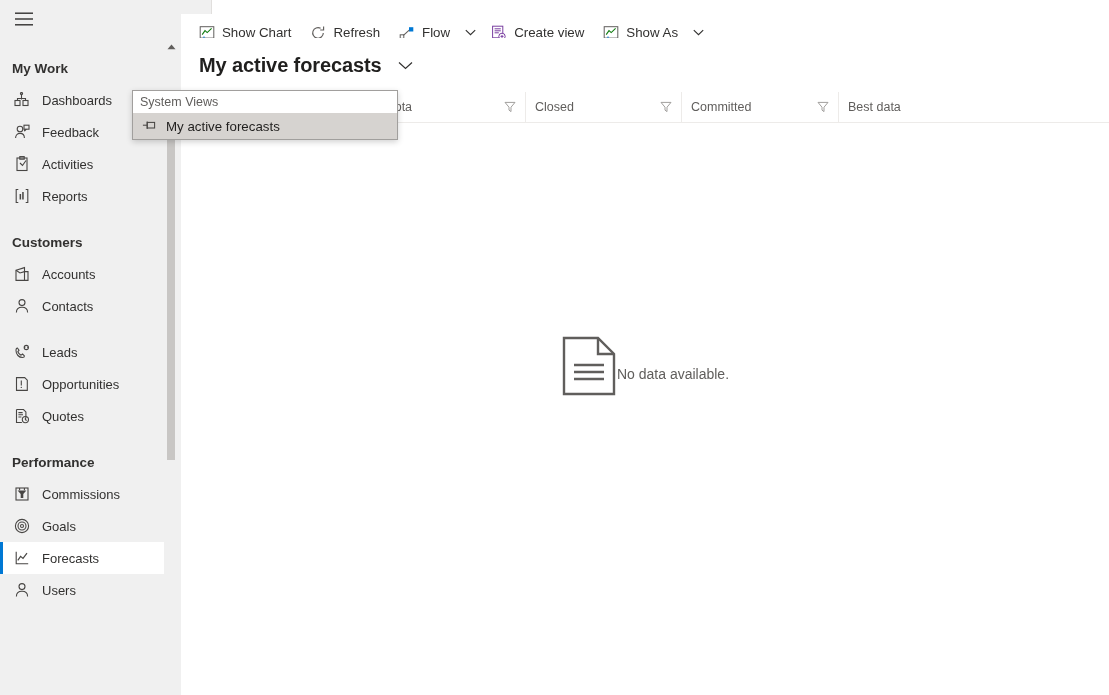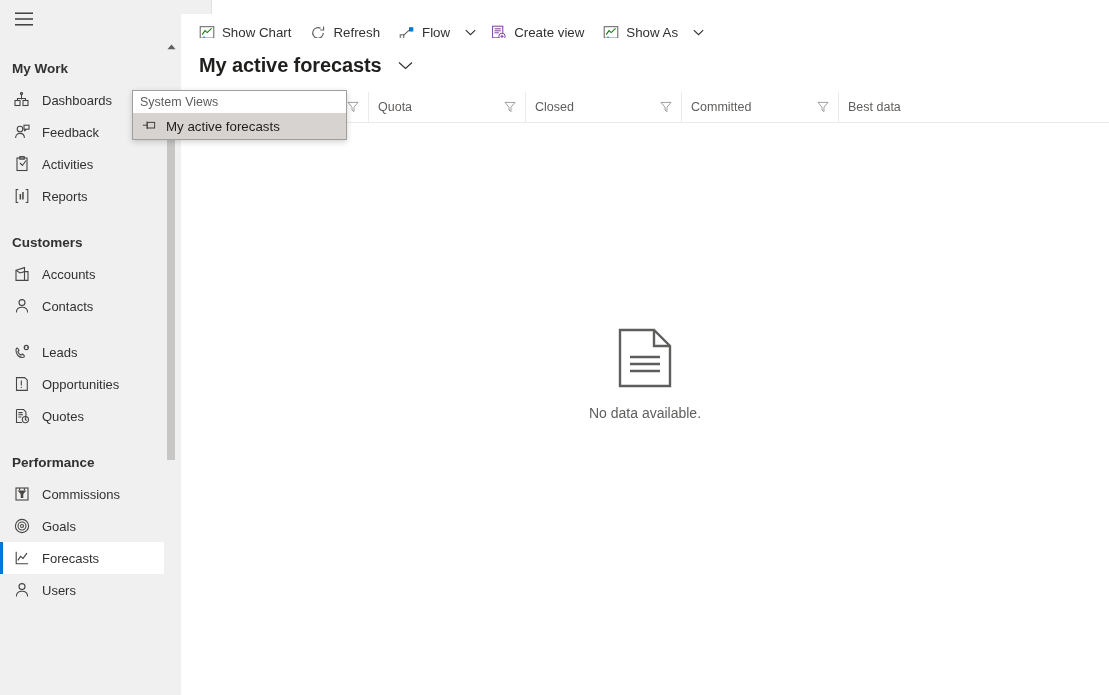--- a/index.html
+++ b/index.html
@@ -220,37 +220,37 @@
     position: absolute;
     left: 181px; top: 123px;
     width: 928px; height: 572px;
     background: #ffffff;
   }
   .emptystate {
     position: absolute;
     left: 0; top: 0;
     width: 928px; height: 572px;
     display: flex;
-    flex-direction: column;
+    flex-direction: row;
     align-items: center;
     justify-content: center;
     padding-bottom: 70px;
   }
   .empty-icon { margin-bottom: 16px; }
   .empty-icon svg { display:block; }
   .empty-text {
     font-size: 14px;
     color: #605e5c;
   }
 
   
   .flyout {
     position: absolute;
     left: 132px; top: 90px;
-    width: 215px;
+    width: 266px;
     background: #ffffff;
     border: 1px solid #a19f9d;
     box-shadow: 0 2px 6px rgba(0,0,0,0.18);
     z-index: 50;
   }
   .flyout-header {
     height: 22px;
     display: flex; align-items: center;
     padding-left: 7px;
     font-size: 12.5px;

